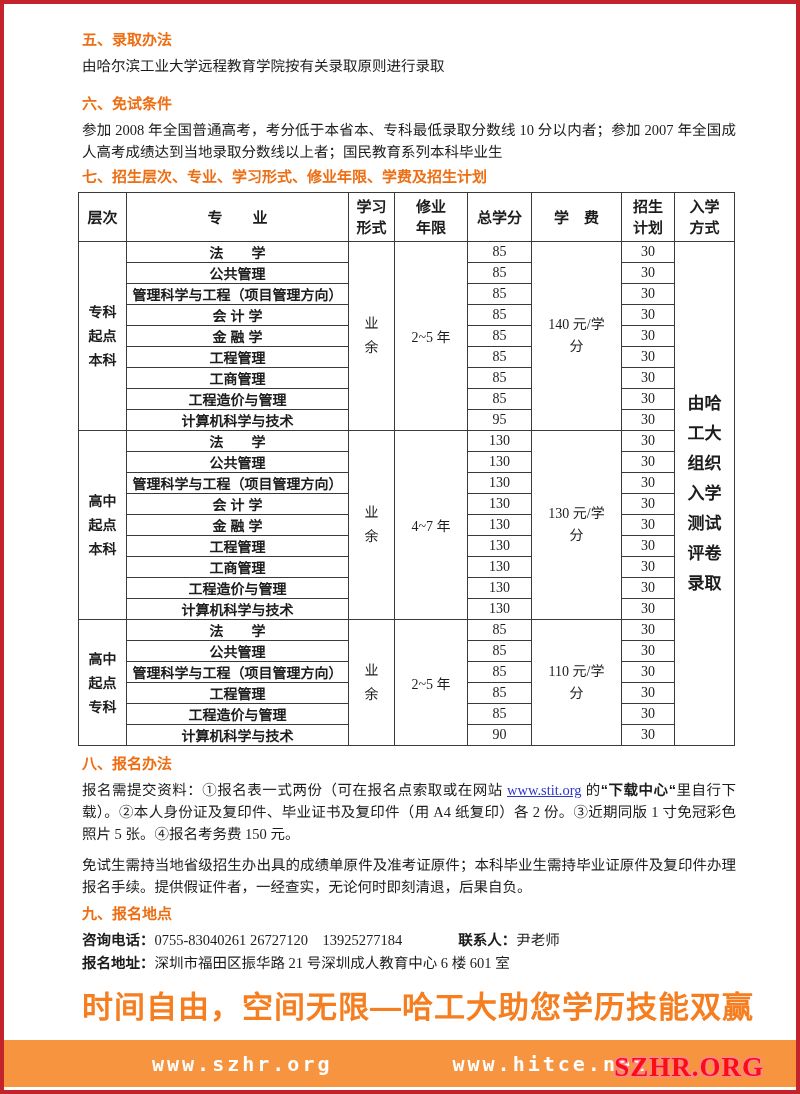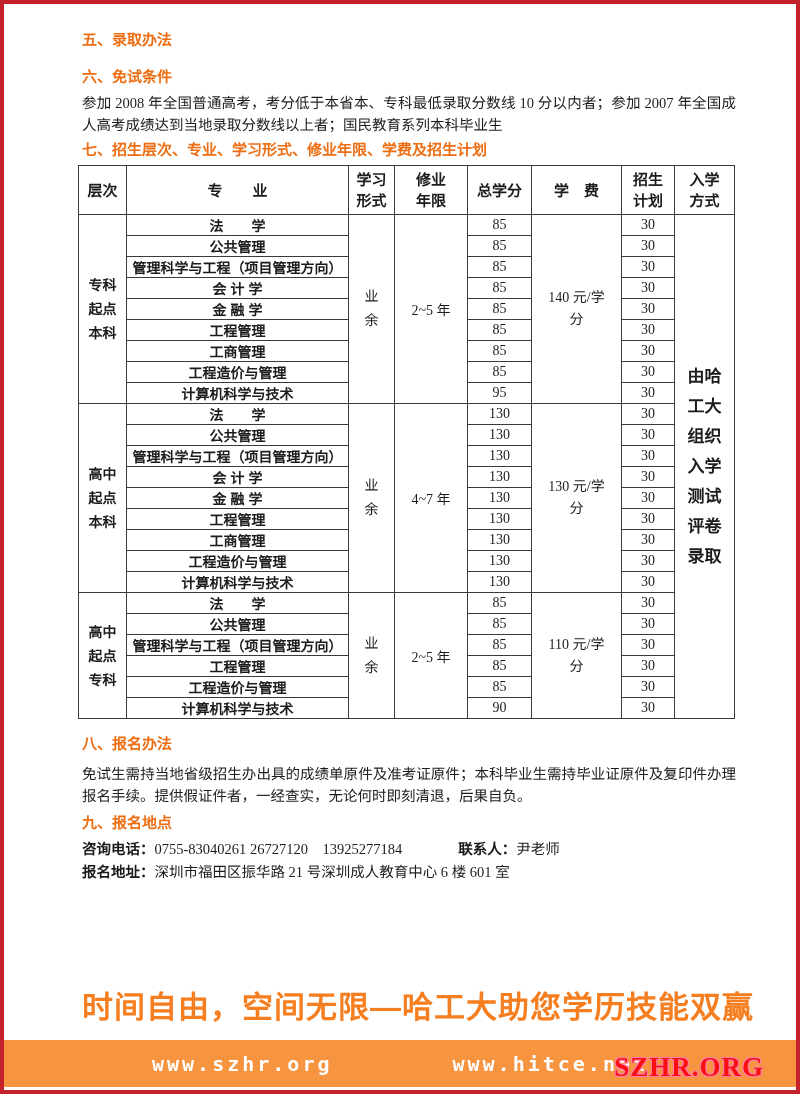--- a/index.html
+++ b/index.html
@@ -15,21 +15,21 @@
   .sec-heading {
     font-family:"Liberation Sans", sans-serif;
     font-weight:bold; font-size:15px; line-height:20px;
     color:#ed6e13;
   }
   .para {
     font-size:14.5px; line-height:22px;
     text-align:justify; text-justify:inter-ideograph;
   }
   .mt5 { margin-top:5px; } 
-  .h6 { margin-top:17px; } .h7 { margin-top:4px; } .h8 { margin-top:15px; } .h9 { margin-top:6px; }
+  .h6 { margin-top:17px; } .h7 { margin-top:4px; } .h8 { margin-top:8px; } .h9 { margin-top:6px; }
   .link { color:#2b36c8; text-decoration:underline; }
   .boldhei { font-family:"Liberation Sans", sans-serif; font-weight:bold; }
 
   
   table.enroll {
     border-collapse:collapse; margin-top:5px; margin-left:-4px;
     width:656px; table-layout:fixed;
   }
   table.enroll th, table.enroll td {
     border:1px solid #3a3a3a; text-align:center; vertical-align:middle;
@@ -84,20 +84,21 @@
     letter-spacing:1px;
   }
 </style>
 </head>
 <body>
 
 <div class="page">
   <div class="content">
 
     <div class="sec-heading">五、录取办法</div>
+    <p class="para mt5">由哈尔滨工业大学远程教育学院按有关录取原则进行录取</p>
 
     <div class="sec-heading h6">六、免试条件</div>
     <p class="para mt5">参加 2008 年全国普通高考，考分低于本省本、专科最低录取分数线 10 分以内者；参加 2007 年全国成人高考成绩达到当地录取分数线以上者；国民教育系列本科毕业生</p>
 
     <div class="sec-heading h7">七、招生层次、专业、学习形式、修业年限、学费及招生计划</div>
 
     <table class="enroll">
       <colgroup>
         <col style="width:48px">
           <col style="width:222px">
@@ -275,20 +276,21 @@
           </tr>
           <tr>
             <td class="major-cell">计算机科学与技术</td>
             <td class="credits-cell">90</td>
             <td class="plan-cell">30</td>
           </tr>
         </tbody>
     </table>
 
     <div class="sec-heading h8">八、报名办法</div>
+    <p class="para mt5"><span>报名需提交资料：①报名表一式两份（可在报名点索取或在网站 </span><a class="link" href="#">www.stit.org</a><span> 的</span><span class="boldhei">“下载中心“</span><span>里自行下载）。②本人身份证及复印件、毕业证书及复印件（用 A4 纸复印）各 2 份。③近期同版 1 寸免冠彩色照片 5 张。④报名考务费 150 元。</span></p>
     <p class="para" style="margin-top:9px">免试生需持当地省级招生办出具的成绩单原件及准考证原件；本科毕业生需持毕业证原件及复印件办理报名手续。提供假证件者，一经查实，无论何时即刻清退，后果自负。</p>
 
     <div class="sec-heading h9">九、报名地点</div>
     <p class="info-line mt5"><span class="label">咨询电话：</span><span>0755-83040261 26727120　13925277184</span><span class="label contact-label">联系人：</span><span>尹老师</span></p>
     <p class="info-line"><span class="label">报名地址：</span><span>深圳市福田区振华路 21 号深圳成人教育中心 6 楼 601 室</span></p>
 
   </div>
 
   <div class="slogan">时间自由，空间无限—哈工大助您学历技能双赢</div>
 

